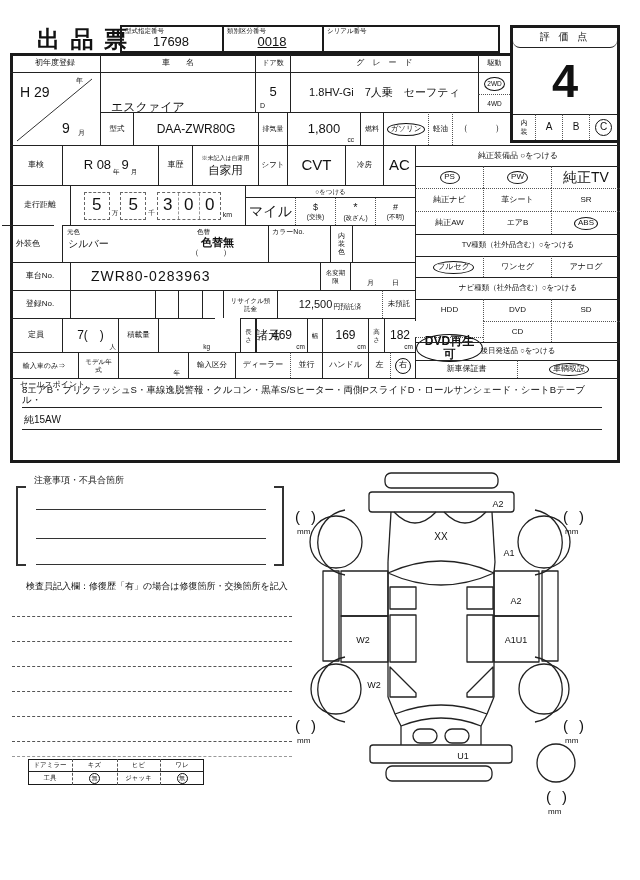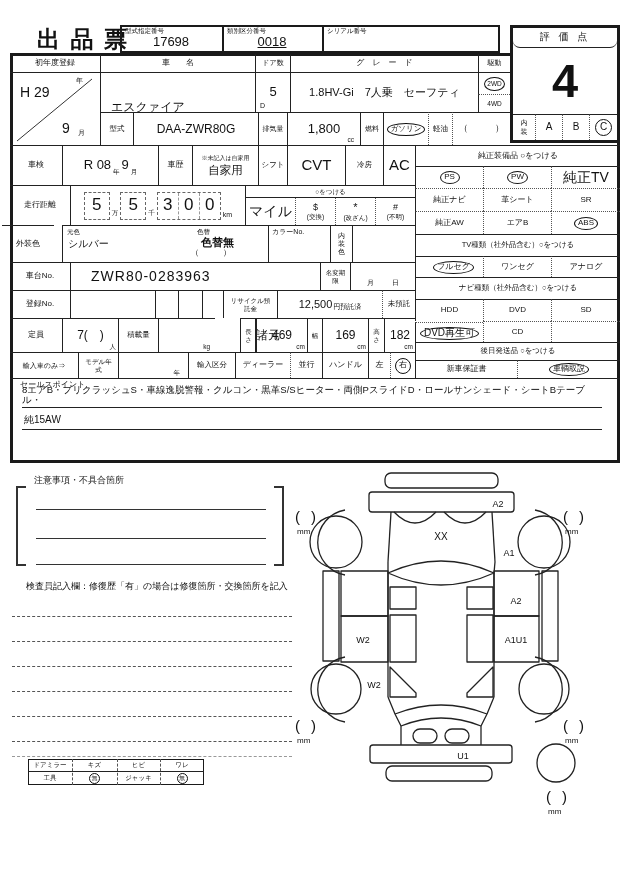--- a/index.html
+++ b/index.html
@@ -235,21 +235,21 @@
   <div class="cell bt bl" style="left:415px;top:256px;width:68px;height:21px;font-size:8px;padding-left:8px;">
       <span class="circ">フルセグ</span>
     </div>
   <div class="cell bt dl" style="left:483px;top:256px;width:68px;height:21px;font-size:8px;">ワンセグ</div>
   <div class="cell bt dl" style="left:551px;top:256px;width:69px;height:21px;font-size:8px;">アナログ</div>
 
   <div class="cell bt bl" style="left:415px;top:277px;width:205px;height:22px;font-size:7.5px;">ナビ種類（社外品含む）○をつける</div>
   <div class="cell bt bl" style="left:415px;top:299px;width:68px;height:22px;font-size:8px;">HDD</div>
   <div class="cell bt dl" style="left:483px;top:299px;width:68px;height:22px;font-size:8px;">DVD</div>
   <div class="cell bt dl" style="left:551px;top:299px;width:69px;height:22px;font-size:8px;">SD</div>
-  <div class="cell dt bl" style="left:415px;top:322px;width:68px;height:21px;font-size:10px;">
+  <div class="cell dt bl" style="left:415px;top:337px;width:68px;height:21px;font-size:12px;font-weight:bold;">
       <span class="circ">DVD再生可</span>
     </div>
   <div class="cell dt dl" style="left:483px;top:321px;width:68px;height:21px;font-size:8px;">CD</div>
   <div class="cell dt dl" style="left:551px;top:321px;width:69px;height:21px;font-size:8px;"></div>
 
   <div class="cell bt bl" style="left:415px;top:342px;width:205px;height:18px;font-size:7.5px;">後日発送品 ○をつける</div>
   <div class="cell bt bl" style="left:415px;top:360px;width:102px;height:18px;font-size:8px;">新車保証書</div>
   <div class="cell bt dl" style="left:517px;top:360px;width:103px;height:18px;font-size:8px;">
       <span class="circ">車輌取説</span>
     </div>

